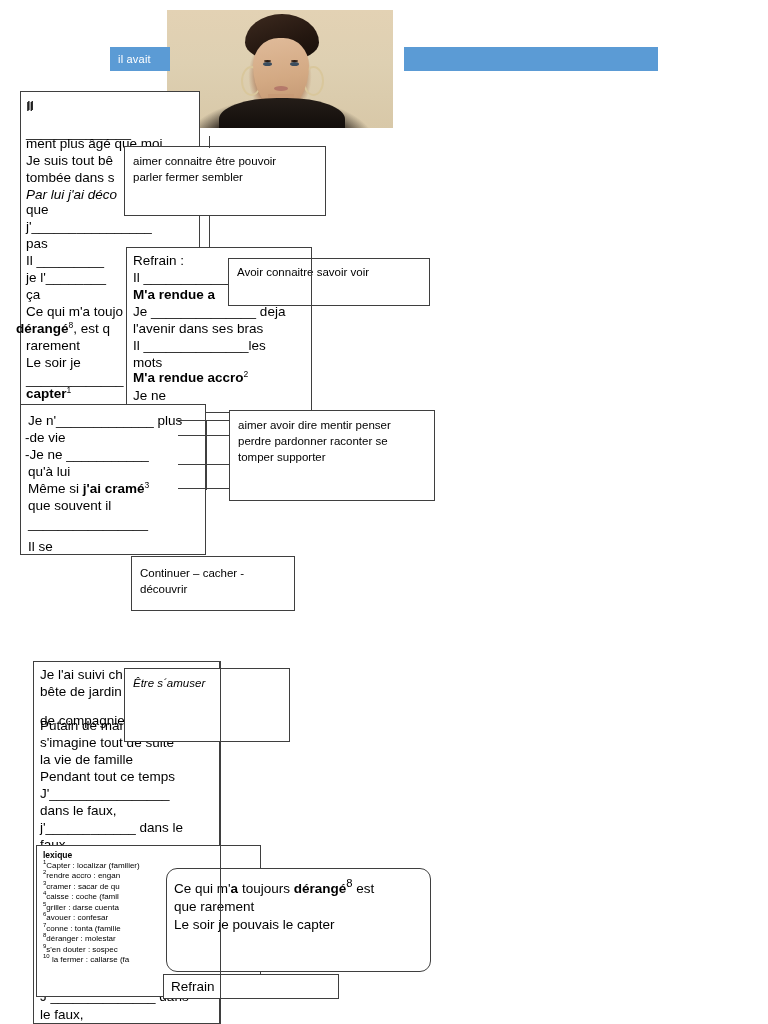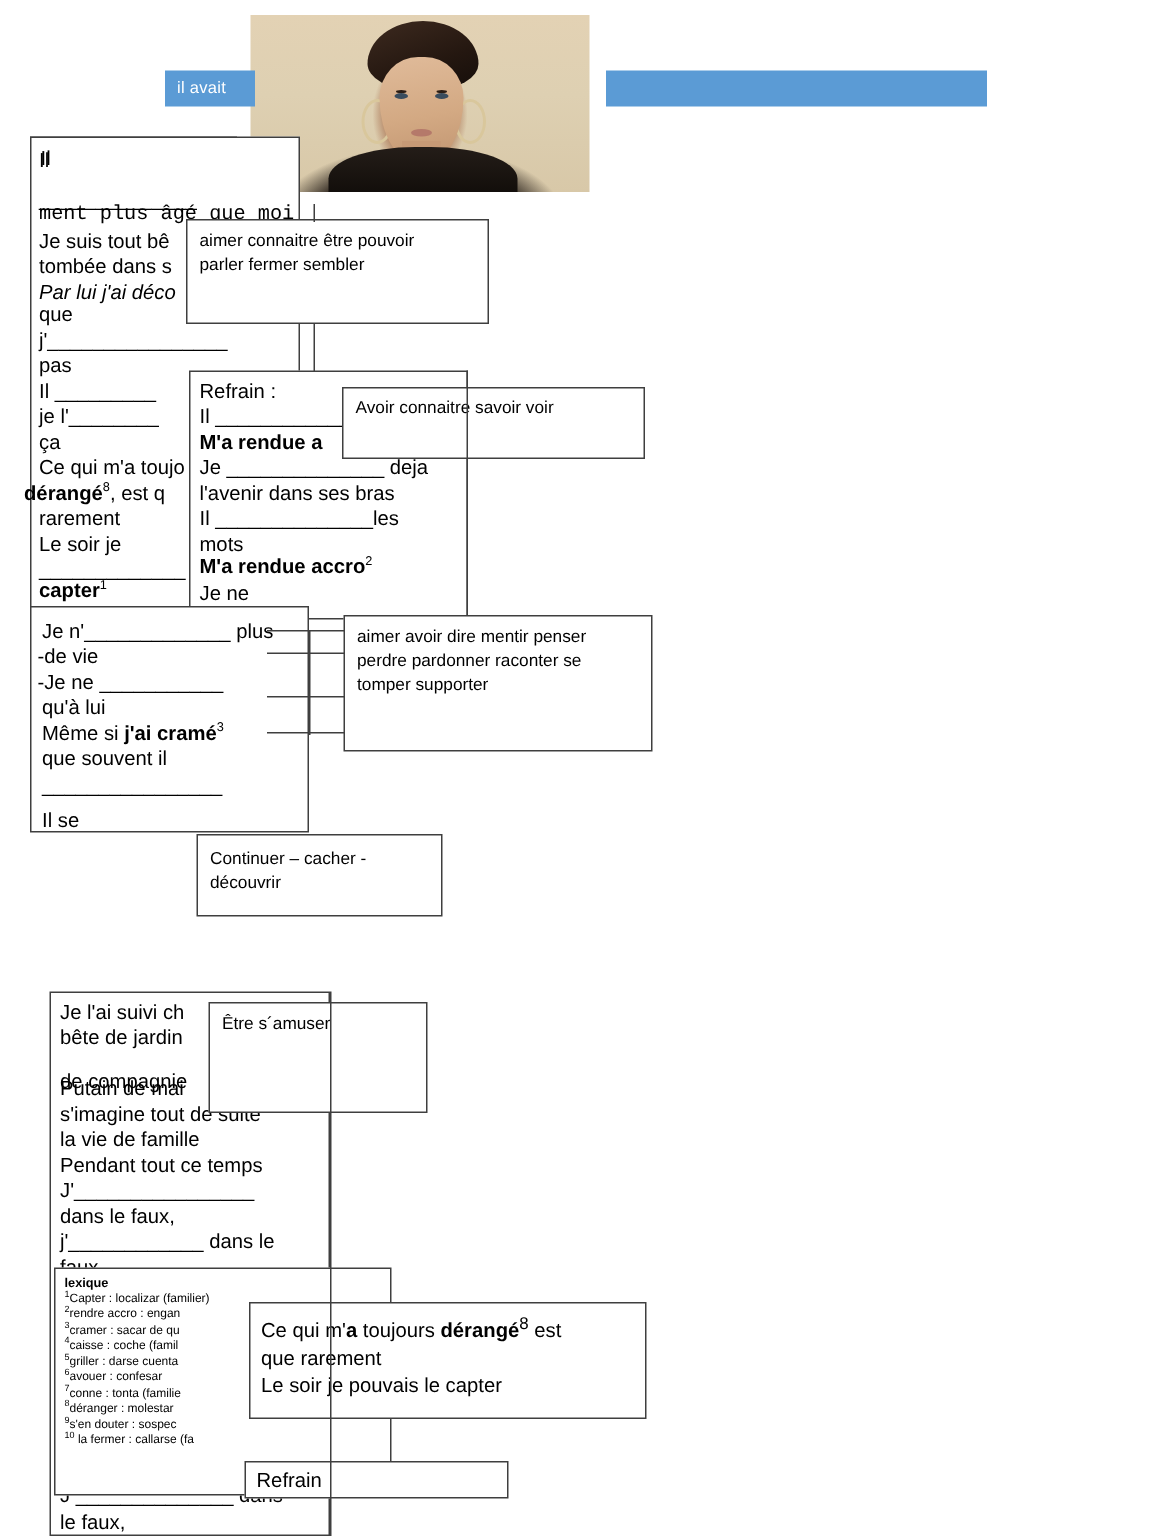--- a/index.html
+++ b/index.html
@@ -133,21 +133,21 @@
 <div class="abs bluebar" style="left:404px; top:47px; width:254px; height:24px;"></div>
 
 <div class="abs box" style="left:20px; top:91px; width:180px; height:462px; border-color:#3f3f3f;">
   <div class="abs lyric" style="left:6px; top:5px; width:172px;"><span>Il</span></div>
 </div>
 
 <div class="abs connector hline" style="left:20px; top:91px; width:138px;"></div>
 
 <div class="abs lyric" style="left:26px; top:98px; width:170px;">Il</div>
 <div class="abs lyric" style="left:26px; top:124px; width:170px;">______________</div>
-<div class="abs lyric" style="left:26px; top:135px; width:180px;font-family:Liberation Mono, monospace;">ment plus âgé que moi</div>
+<div class="abs lyric" style="left:26px; top:135px; width:180px;">ment plus âgé que moi</div>
 <div class="abs lyric" style="left:26px; top:152px; width:180px;">Je suis tout bê</div>
 <div class="abs lyric" style="left:26px; top:169px; width:180px;">tombée dans s</div>
 <div class="abs lyric" style="left:26px; top:186px; width:180px;font-style:italic;">Par lui j'ai déco</div>
 <div class="abs lyric" style="left:26px; top:201px; width:180px;">que</div>
 <div class="abs lyric" style="left:26px; top:218px; width:180px;">j'________________</div>
 <div class="abs lyric" style="left:26px; top:235px; width:180px;">pas</div>
 <div class="abs lyric" style="left:26px; top:252px; width:180px;">Il _________</div>
 <div class="abs lyric" style="left:26px; top:269px; width:180px;">je l'________</div>
 <div class="abs lyric" style="left:26px; top:286px; width:180px;">ça</div>
 <div class="abs lyric" style="left:26px; top:303px; width:180px;">Ce qui m'a toujo</div>
@@ -226,21 +226,21 @@
 <div class="abs lyric" style="left:40px; top:734px; width:190px;">s'imagine tout de suite</div>
 <div class="abs lyric" style="left:40px; top:751px; width:190px;">la vie de famille</div>
 <div class="abs lyric" style="left:40px; top:768px; width:190px;">Pendant tout ce temps</div>
 <div class="abs lyric" style="left:40px; top:785px; width:190px;">J'________________</div>
 <div class="abs lyric" style="left:40px; top:802px; width:190px;">dans le faux,</div>
 <div class="abs lyric" style="left:40px; top:819px; width:190px;">j'____________ dans le</div>
 <div class="abs lyric" style="left:40px; top:836px; width:190px;">faux</div>
 <div class="abs lyric" style="left:40px; top:988px; width:190px;">J ______________ dans</div>
 <div class="abs lyric" style="left:40px; top:1006px; width:190px;">le faux,</div>
 
-<div class="abs box" style="left:139px; top:668px; width:146px; height:74px;">
+<div class="abs box" style="left:124px; top:668px; width:166px; height:74px;font-style:italic;">
   <div class="verbbox" style="padding-top:6px;">
     <div>Être s´amuser</div>
   </div>
 </div>
 
 <div class="abs box" style="left:36px; top:845px; width:225px; height:152px;">
   <div class="lex">
     <div class="lex-title">lexique</div>
     <div><sup>1</sup><span>Capter : localizar (familier)</span></div>
     <div><sup>2</sup><span>rendre accro : engan</span></div>
@@ -248,21 +248,21 @@
     <div><sup>4</sup><span>caisse : coche (famil</span></div>
     <div><sup>5</sup><span>griller : darse cuenta</span></div>
     <div><sup>6</sup><span>avouer : confesar</span></div>
     <div><sup>7</sup><span>conne : tonta (familie</span></div>
     <div><sup>8</sup><span>déranger : molestar</span></div>
     <div><sup>9</sup><span>s'en douter : sospec</span></div>
     <div><sup>10</sup> <span>la fermer : callarse (fa</span></div>
   </div>
 </div>
 
-<div class="abs box" style="left:166px; top:868px; width:265px; height:78px;">
+<div class="abs box" style="left:166px; top:868px; width:265px; height:104px;border-radius:11px;">
   <div class="bigtext">
     <div><span>Ce qui m'</span><b>a</b><span> toujours </span><b>dérangé</b><sup>8</sup><span> est</span></div>
     <div>que rarement</div>
     <div>Le soir je pouvais le capter</div>
   </div>
 </div>
 
 <div class="abs box" style="left:163px; top:974px; width:176px; height:25px;">
   <div class="bigtext" style="padding:3px 7px;">Refrain</div>
 </div>

